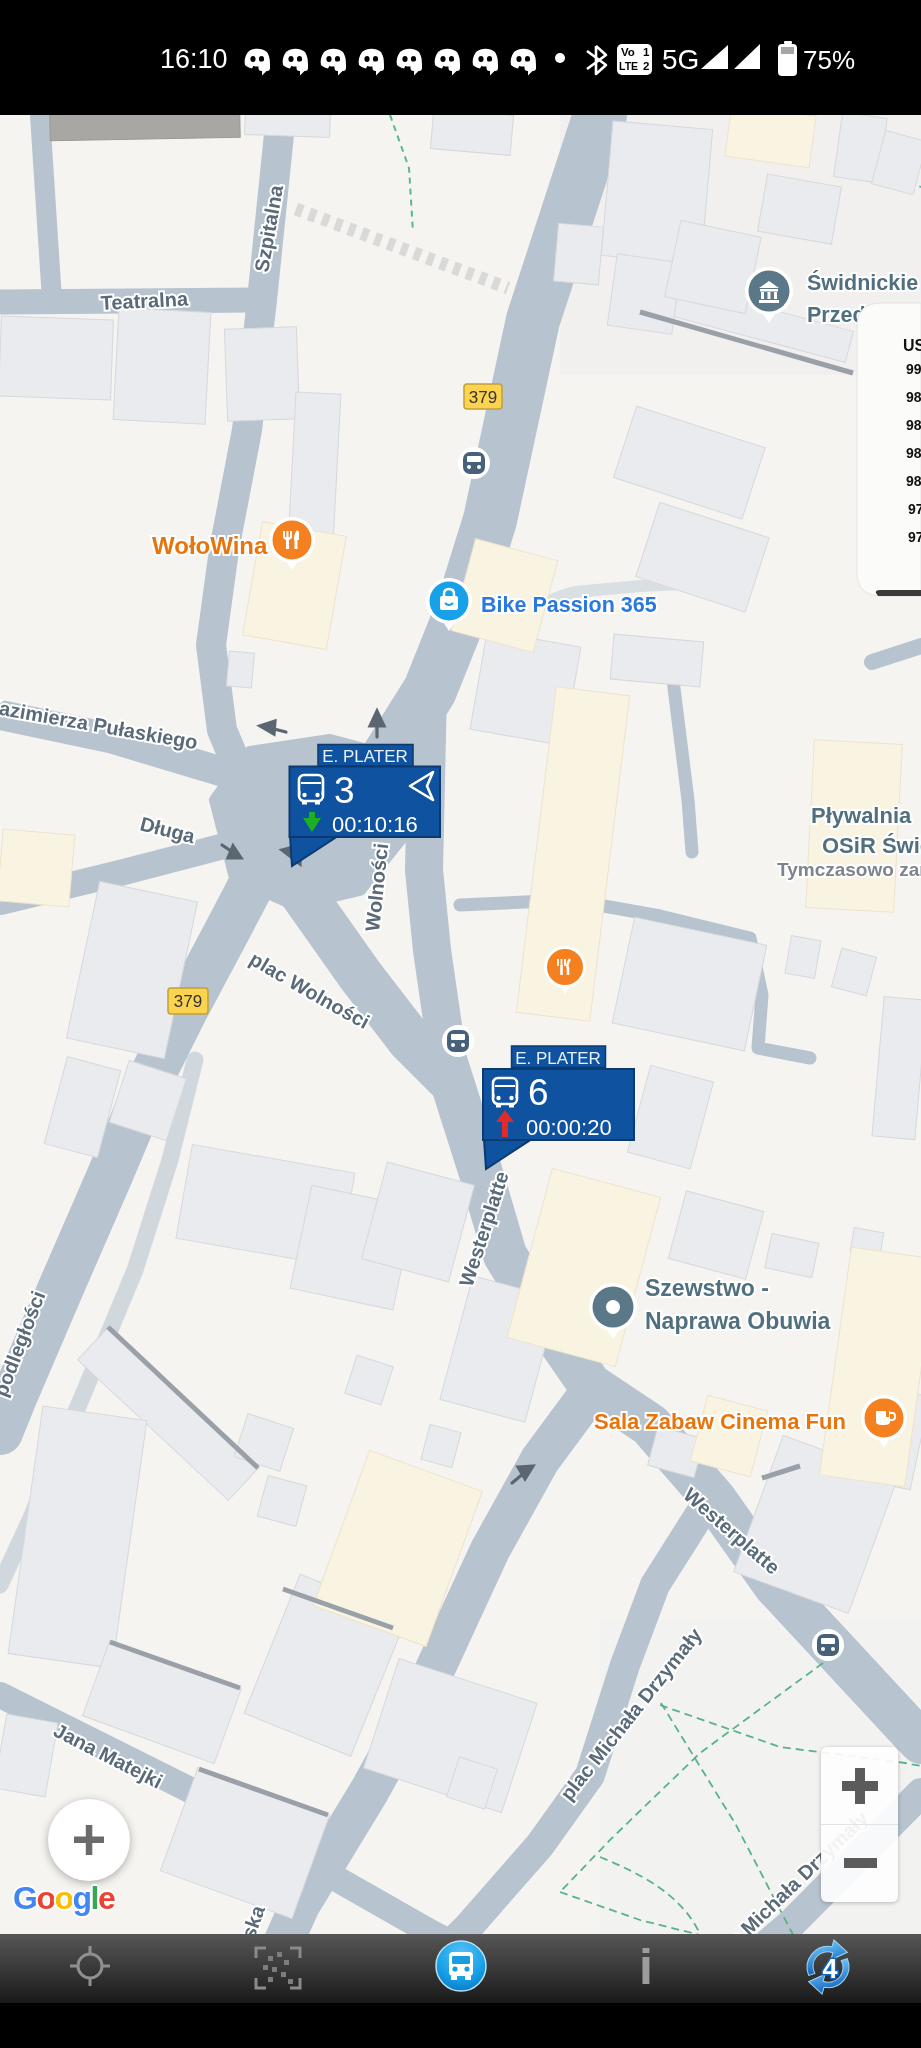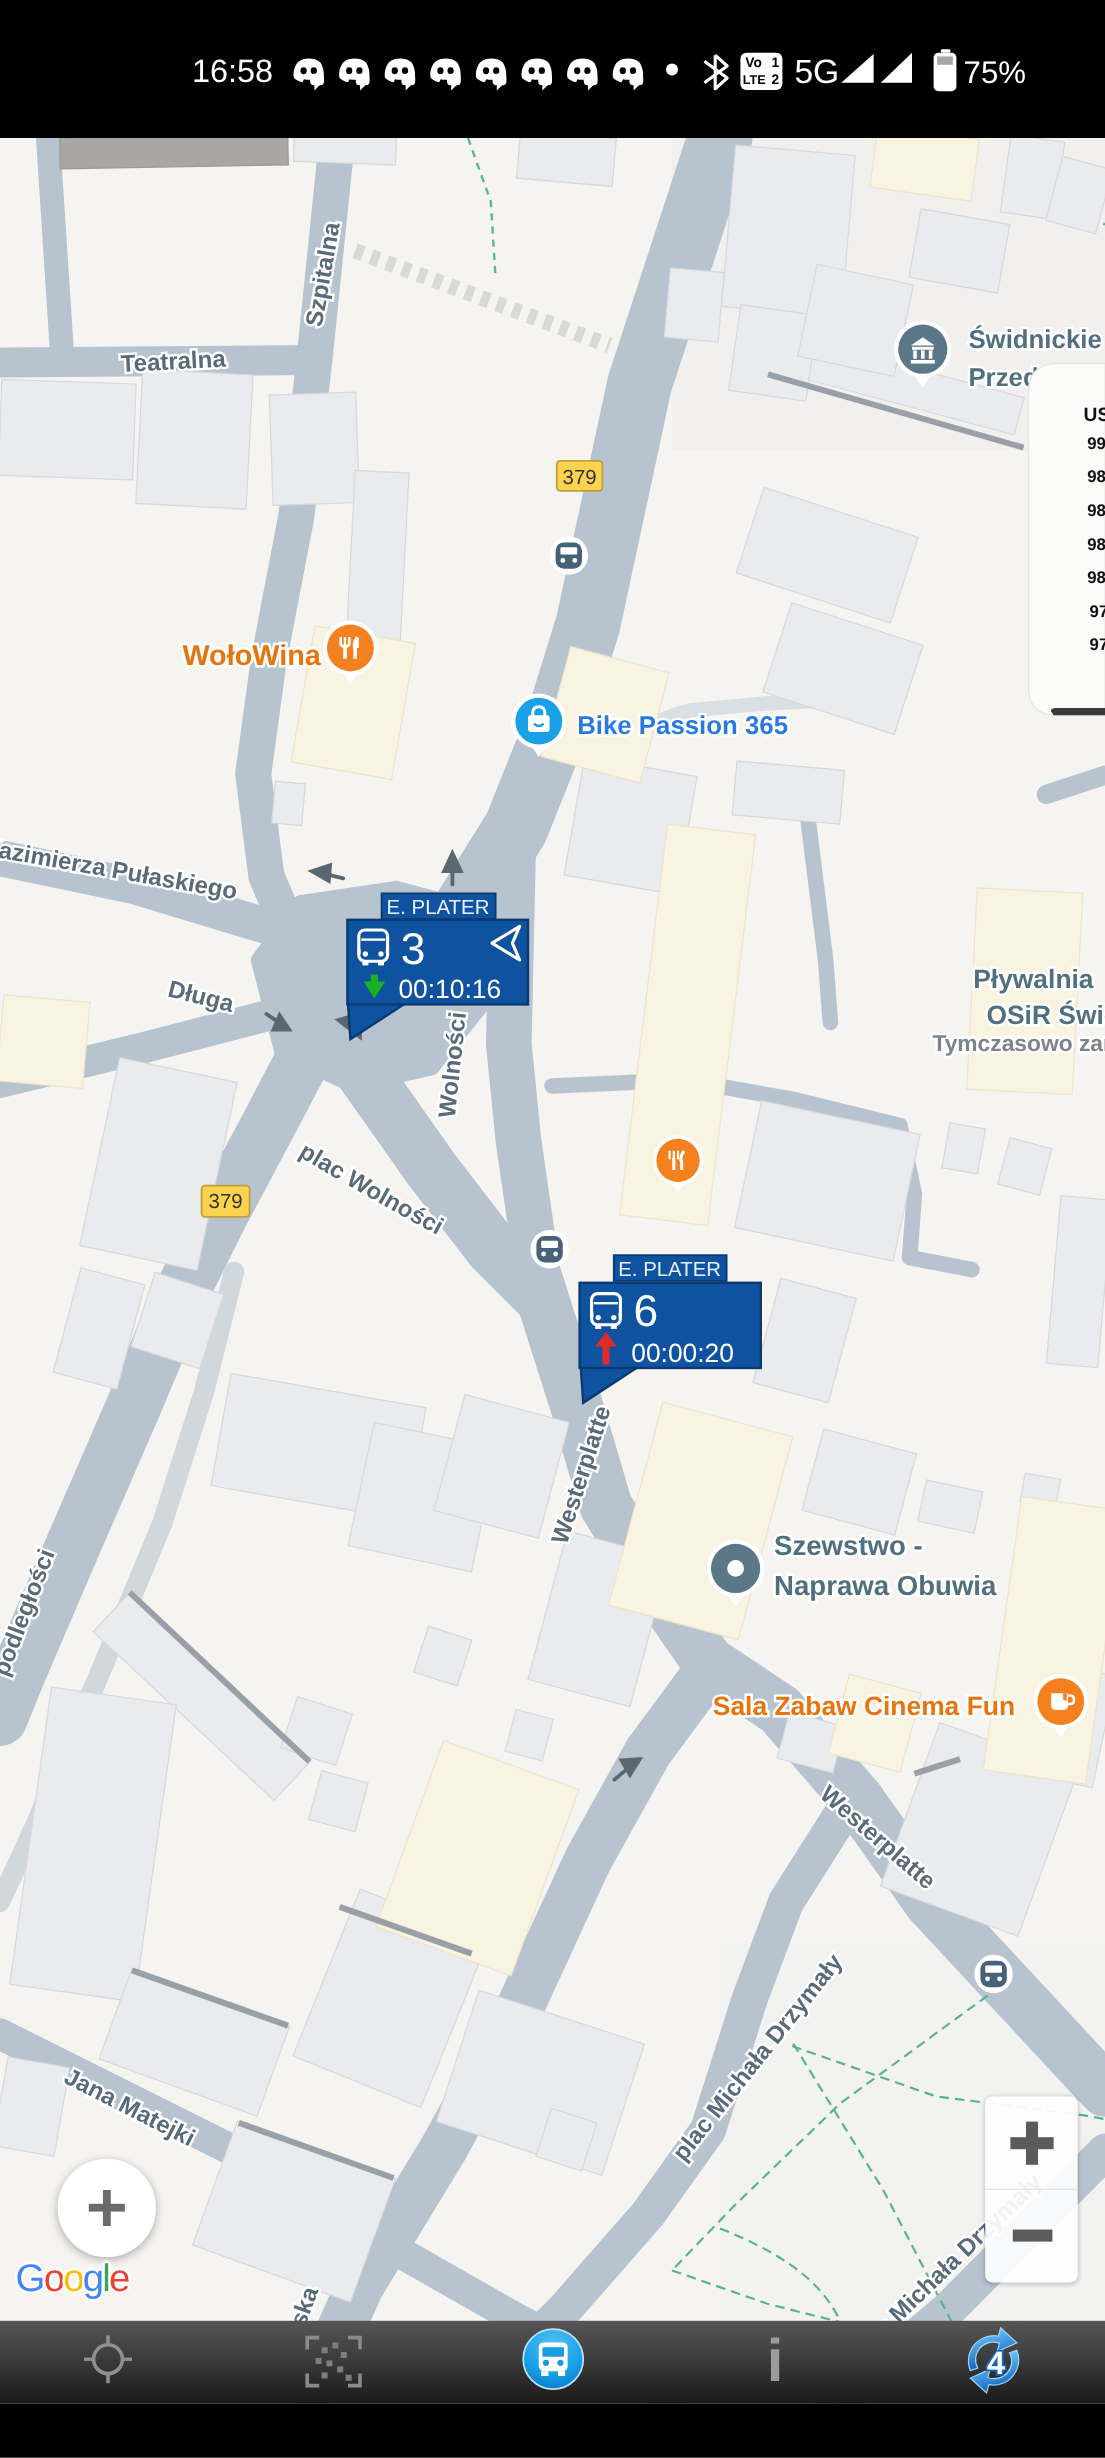--- a/index.html
+++ b/index.html
@@ -9,31 +9,31 @@
   .sb{position:absolute;color:#fff;}
   #mapwrap{position:absolute;left:0;top:115px;width:921px;height:1888px;}
   svg text{paint-order:stroke fill;}
   .rl{fill:#5a6a78;stroke:#ffffff;stroke-width:4px;font-weight:bold;font-size:20px;}
   .poi{stroke:#ffffff;stroke-width:4px;font-weight:bold;}
   #navbar{position:absolute;left:0;top:1934px;width:921px;height:69px;background:linear-gradient(#565656,#3c3c3c 45%,#191919);z-index:60;}
   #blackbottom{position:absolute;left:0;top:2003px;width:921px;height:45px;background:#000;z-index:60;}
   #zoomctl{position:absolute;left:821px;top:1747px;width:77px;height:155px;background:rgba(253,253,253,.93);border-radius:6px;box-shadow:0 1px 4px rgba(0,0,0,.25);z-index:40;}
   #zoomdiv{position:absolute;left:0;top:77px;width:77px;height:1px;background:#e3e3e3;}
   #fab{position:absolute;left:48px;top:1799px;width:82px;height:82px;border-radius:50%;background:#fff;box-shadow:0 2px 8px rgba(0,0,0,.3);z-index:40;}
-  #glogo{position:absolute;left:13px;top:1880px;z-index:40;font-size:32px;font-weight:normal;letter-spacing:-1.5px;
+  #glogo{position:absolute;left:13px;top:1880px;z-index:40;font-size:32px;font-weight:bold;letter-spacing:-1.5px;
     text-shadow:-2px 0 1px #fff,2px 0 1px #fff,0 -2px 1px #fff,0 2px 1px #fff,-1px -1px 1px #fff,1px 1px 1px #fff,1px -1px 1px #fff,-1px 1px 1px #fff;}
 </style>
 </head>
 <body>
 
 <div id="phone">
 
 <div id="statusbar">
 
-  <div class="sb" style="left:160px;top:44px;font-size:27px;">16:58</div>
+  <div class="sb" style="left:160px;top:44px;font-size:27px;">16:10</div>
 
   <svg class="sb" style="left:243px;top:45px" width="300" height="34" viewBox="0 0 300 34">
     <defs>
           <g id="dsc">
       <path d="M5,7 C8,4.5 11,3.8 14.5,3.8 C18,3.8 21,4.5 24,7 C26.5,11 27.5,16 26.5,20 C24.5,22 22,23 19.5,23.5 L18.2,21 C15.7,21.7 12.8,21.7 10.3,21 L9,23.5 C6.5,23 4,22 2,20 C1,16 2,11 5,7 Z" fill="#fff"></path>
       <ellipse cx="10" cy="14" rx="2.6" ry="2.9" fill="#000"></ellipse>
             <ellipse cx="18.5" cy="14" rx="2.6" ry="2.9" fill="#000"></ellipse>
       <rect x="15.5" y="16.5" width="11.5" height="9.5" rx="3" fill="#fff"></rect>
       <path d="M19,25.5 l0,5 l5,-5 z" fill="#fff"></path>
     </g>

